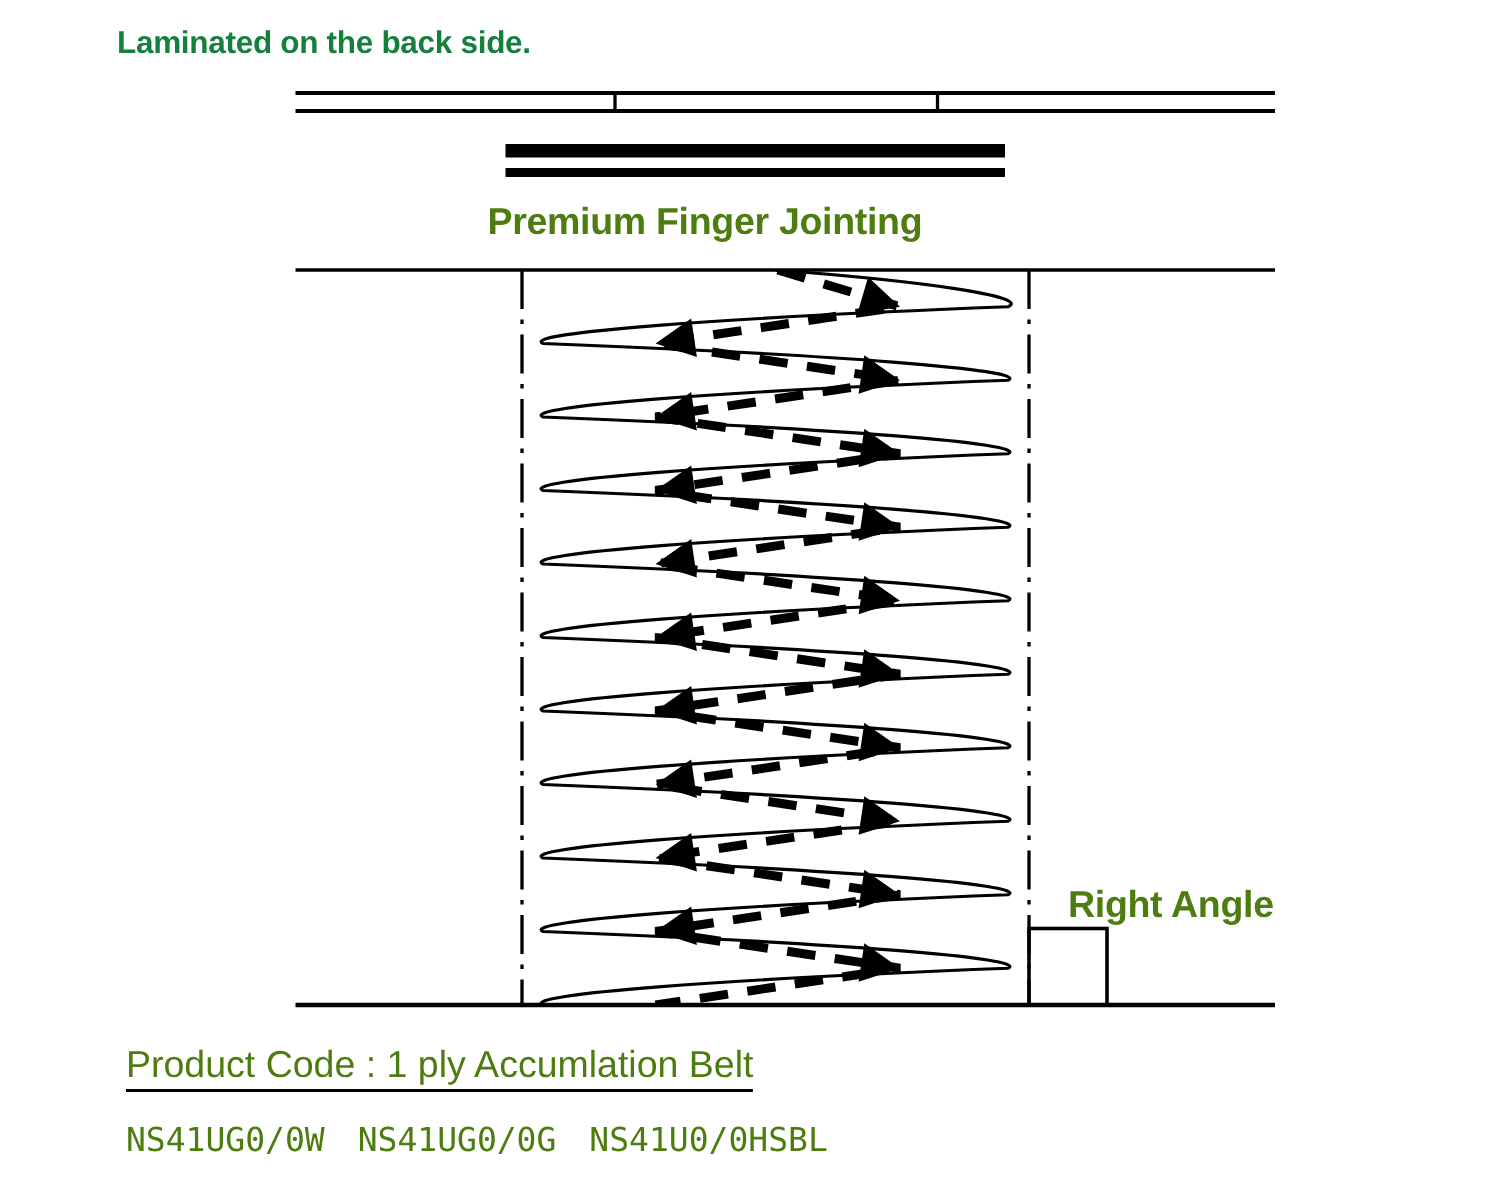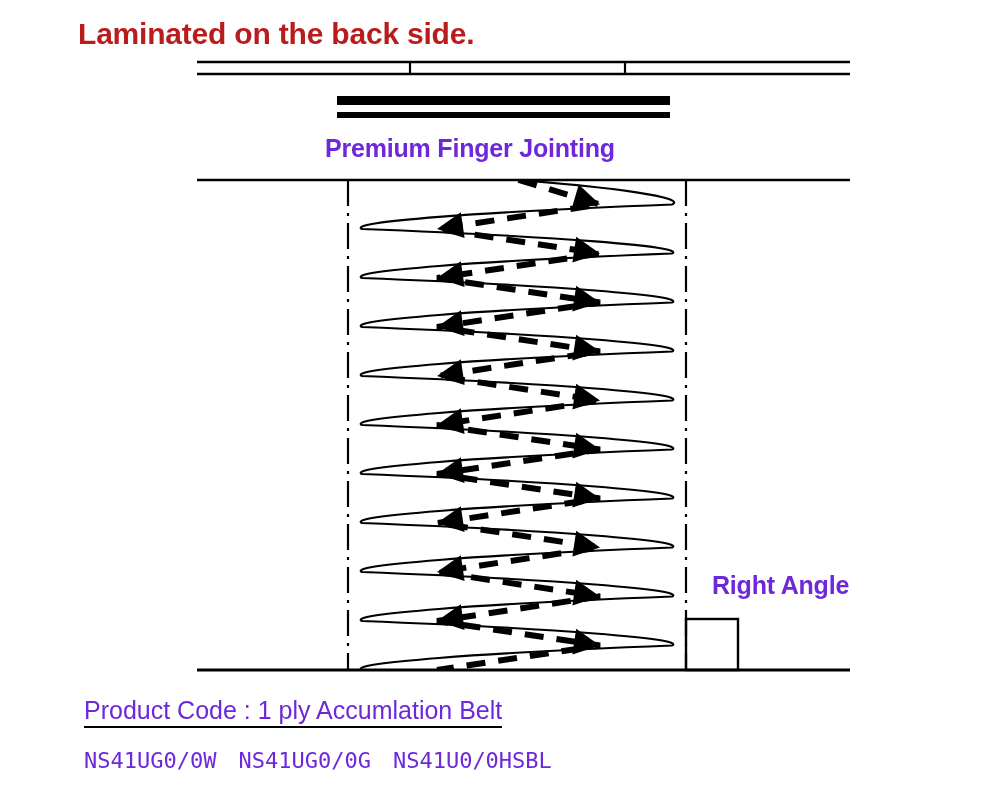--- a/index.html
+++ b/index.html
@@ -16,40 +16,40 @@
   }
   #stage {
     position: absolute;
     left: 0; top: 0;
     width: 1000px;
     height: 795px;
   }
   .txt {
     position: absolute;
     white-space: pre;
-    color: #6d28d9;
+    color: #4d7c0f;
   }
   #title-text {
     left: 78px;
     top: 17px;
-    font-size: 30px;
+    font-size: 21px;
     font-weight: bold;
-    color: #b91c1c;
+    color: #15803d;
     letter-spacing: -0.2px;
   }
   #finger-jointing-label {
     left: 325px;
     top: 134px;
     font-size: 25px;
     font-weight: bold;
     letter-spacing: -0.2px;
   }
   #right-angle-label {
     left: 712px;
-    top: 571px;
+    top: 589px;
     font-size: 25px;
     font-weight: bold;
     letter-spacing: -0.2px;
   }
   #product-code-line {
     left: 84px;
     top: 696px;
     font-size: 25px;
     font-weight: normal;
     font-family: "Liberation Sans", sans-serif;

